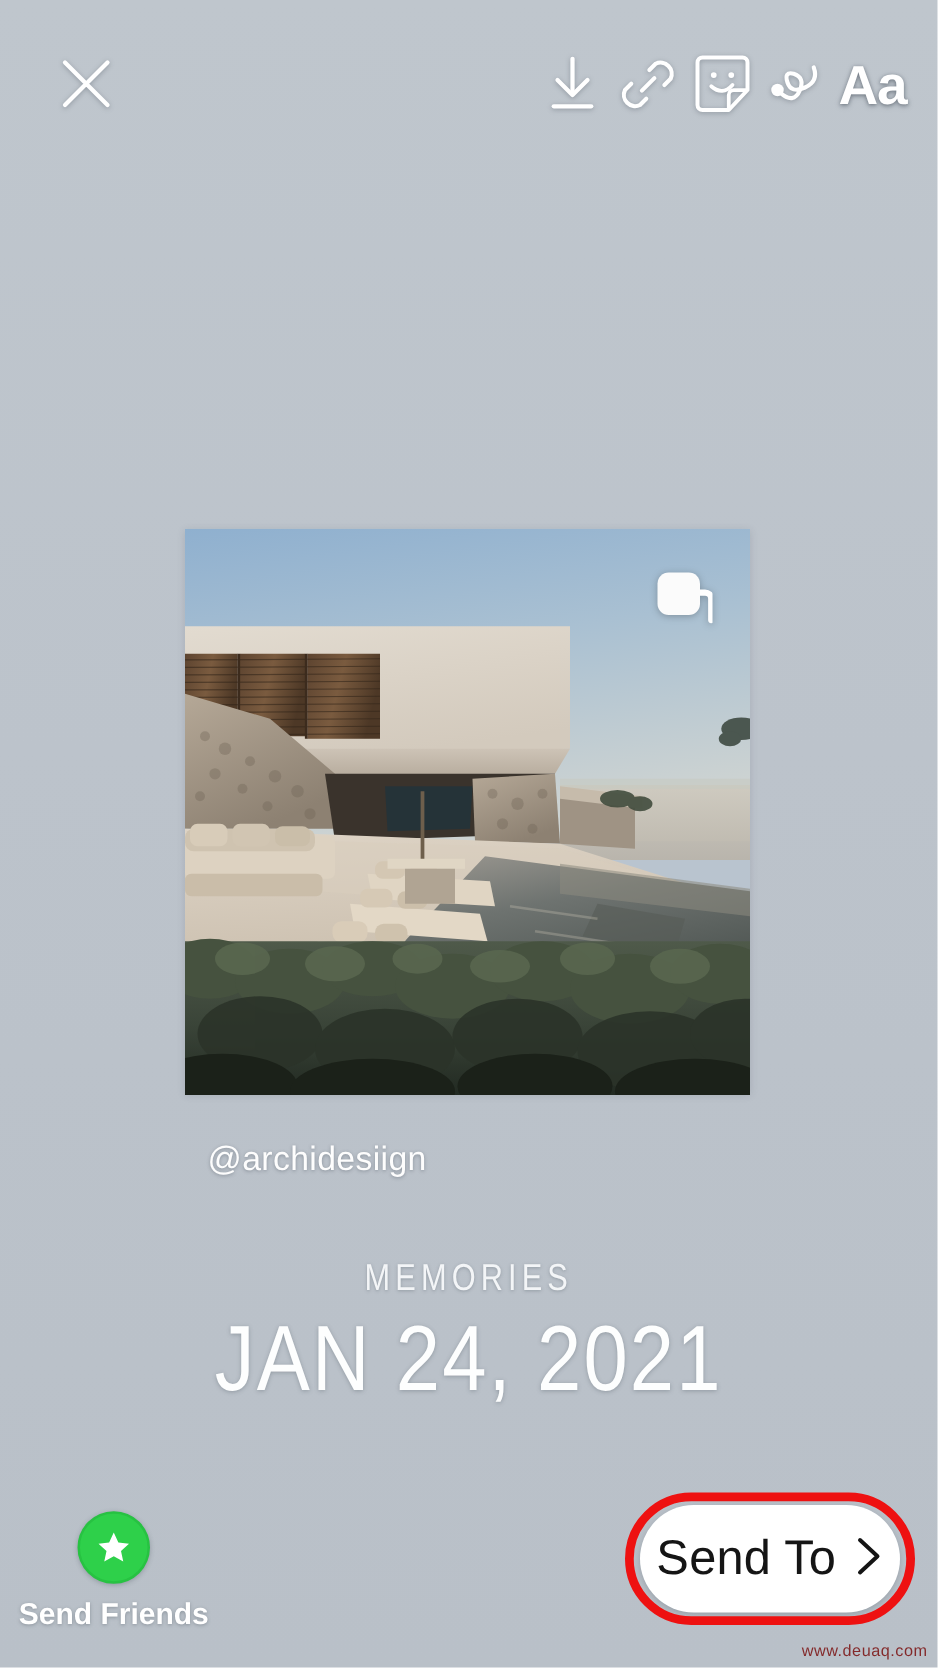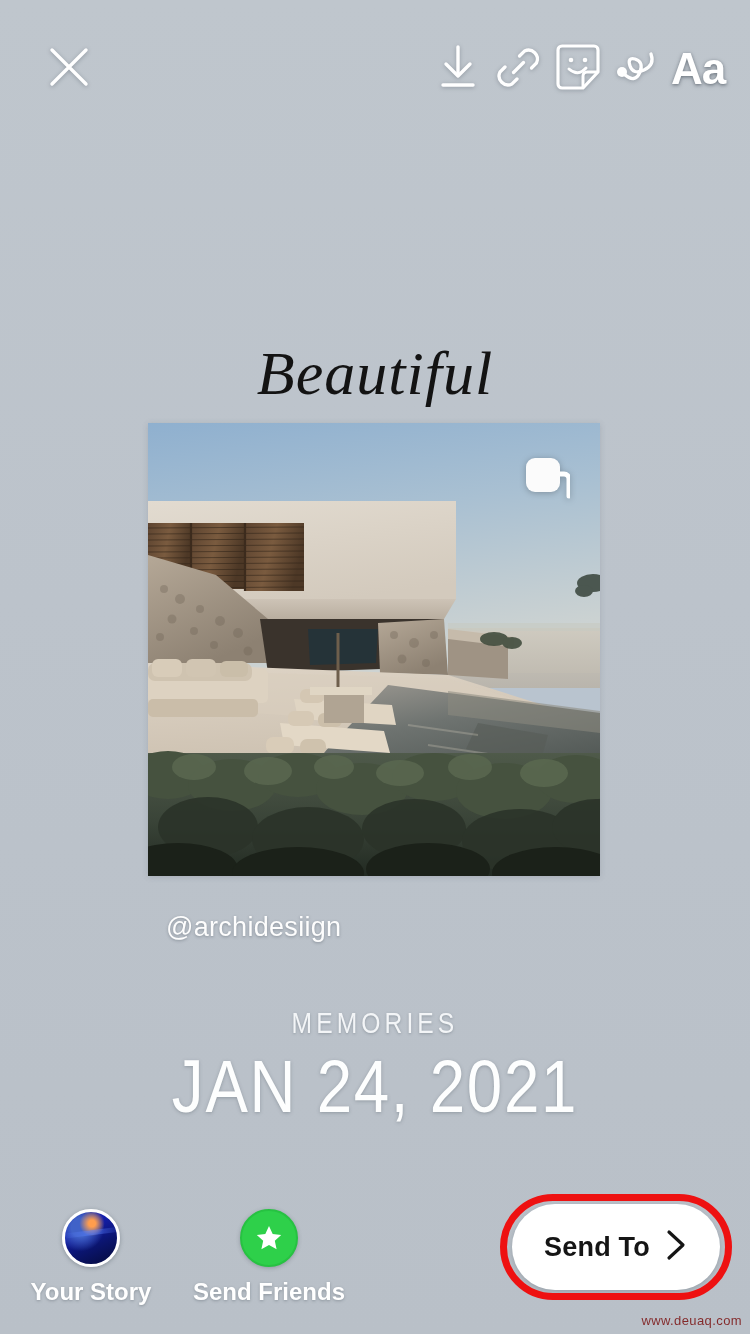--- a/index.html
+++ b/index.html
@@ -140,21 +140,21 @@
   }
   .send-btn {
     position:absolute; inset:0;
     background:#fff;
     border-radius:44px;
     display:flex; align-items:center; justify-content:center;
     gap:14px;
     box-shadow:0 2px 5px rgba(60,70,80,.25);
   }
   .send-label {
-    color:#151515; font-size:27px; font-weight:bold;
+    color:#151515; font-size:39px; font-weight:normal;
     letter-spacing:.2px;
   }
   .send-ring {
     position:absolute; left:-12px; top:-10px;
     width:232px; height:106px;
     border:7px solid #ee1111;
     border-radius:56px;
     pointer-events:none;
   }
 
@@ -223,21 +223,20 @@
 
     <div class="tb-btn">
       <span class="aa-text">Aa</span>
     </div>
 
   </div>
 </div>
 
 <div class="card">
 
-  <div class="title">Beautiful</div>
 
   <div class="photo-wrap">
     <svg class="photo" viewBox="0 0 452 453" preserveAspectRatio="none">
       <defs>
         <linearGradient id="sky" x1="0" y1="0" x2="0.25" y2="1">
           <stop offset="0%" stop-color="#8fb0cf"></stop>
           <stop offset="45%" stop-color="#a9c0d2"></stop>
           <stop offset="100%" stop-color="#cdd3d2"></stop>
         </linearGradient>
         <linearGradient id="sea" x1="0" y1="0" x2="0" y2="1">
@@ -431,24 +430,20 @@
   <div class="handle">@archidesiign</div>
 
   <div class="memories-label">MEMORIES</div>
   <div class="memories-date">JAN 24, 2021</div>
 </div>
 
 <div class="bottom">
 
   <div class="audience">
 
-    <div class="aud-item">
-      <div class="avatar"></div>
-      <div class="aud-label">Your Story</div>
-    </div>
 
     <div class="aud-item">
       <div class="cf-badge">
         <svg width="30" height="30" viewBox="0 0 30 30">
           <path d="M15 3 L18.7 11 L27.2 11.9 L20.8 17.7 L22.6 26.2 L15 21.9 L7.4 26.2 L9.2 17.7 L2.8 11.9 L11.3 11 Z" fill="#ffffff"></path>
         </svg>
       </div>
       <div class="aud-label">Send Friends</div>
     </div>
 

